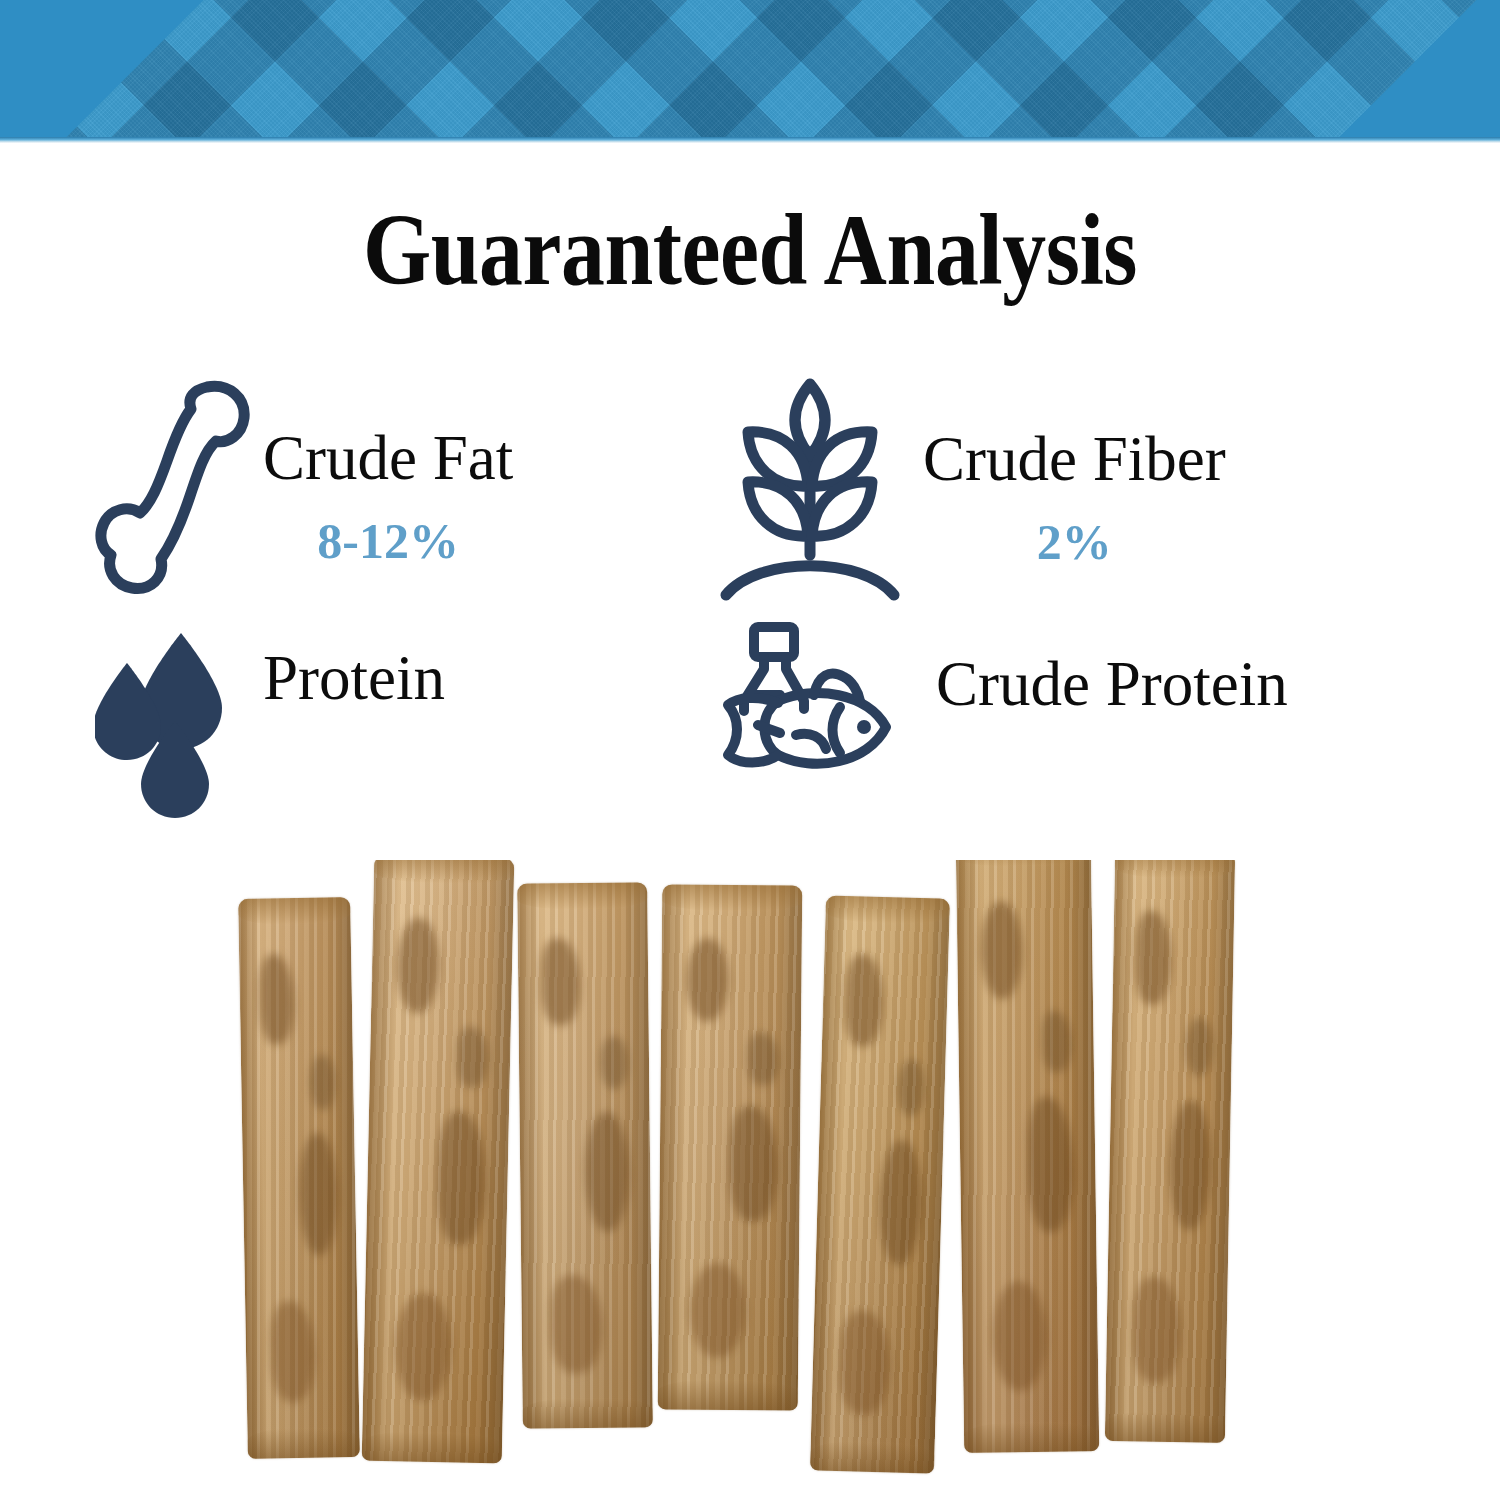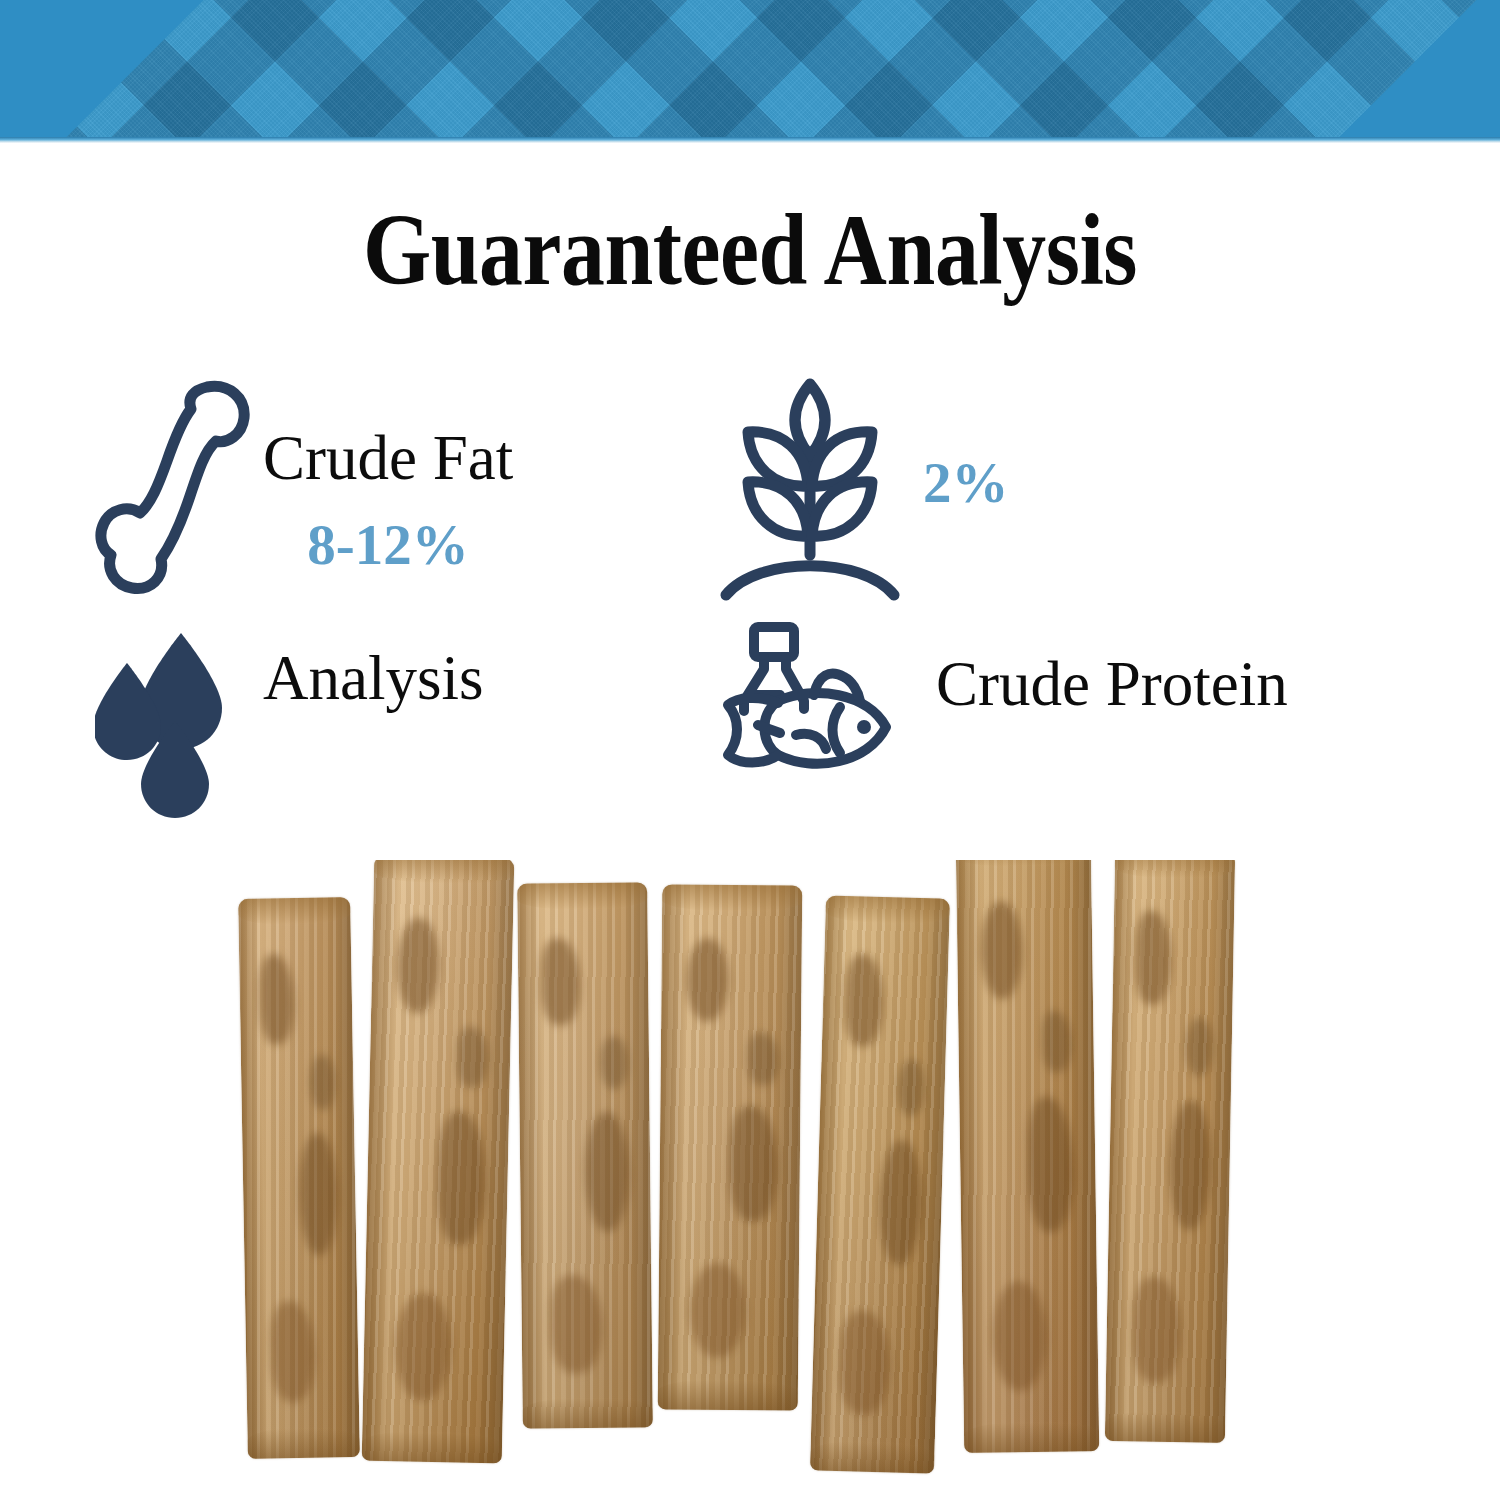--- a/index.html
+++ b/index.html
@@ -72,21 +72,21 @@
   .stat-text{ position:absolute; }
   .stat-label{
     font-size:63px;
     color:#0c0c0c;
     font-weight:400;
     line-height:1;
     white-space:nowrap;
     font-family:"Liberation Serif","DejaVu Serif",serif;
   }
   .stat-value{
-    font-size:57px;
+    font-size:50px;
     color:#5f9fc9;
     font-weight:700;
     line-height:1;
     text-align:center;
     margin-top:26px;
     white-space:nowrap;
     font-family:"Liberation Serif","DejaVu Serif",serif;
   }
 
   
@@ -180,40 +180,41 @@
         <path d="M154 62 C152 96 128 118 94 116 C96 82 118 60 154 62 Z"></path>
 
         <path d="M30 112 C66 110 88 132 90 166 C56 168 32 146 30 112 Z"></path>
 
         <path d="M154 112 C152 146 128 168 94 166 C96 132 118 110 154 112 Z"></path>
 
         <path d="M8 225 C40 186 144 186 176 225"></path>
       </g>
     </svg>
     <div class="stat-text">
+      <div class="stat-label">Crude Fiber</div>
       <div class="stat-value">2%</div>
     </div>
   </div>
 
   <div class="stat-cell" id="cell-moisture">
     <svg class="stat-icon" width="140" height="195" viewBox="0 0 140 195">
       <g fill="#2b3f5c">
 
         <path d="M86 8 C86 8 127 58 127 83 C127 106 109 124 86 124
                  C63 124 45 106 45 83 C45 58 86 8 86 8 Z"></path>
 
         <path d="M32 38 C32 38 66 80 66 101 C66 120 51 135 32 135
                  C13 135 -2 120 -2 101 C-2 80 32 38 32 38 Z"></path>
 
         <path d="M80 96 C80 96 114 138 114 159 C114 178 99 193 80 193
                  C61 193 46 178 46 159 C46 138 80 96 80 96 Z"></path>
       </g>
     </svg>
     <div class="stat-text">
-      <div class="stat-label">Analysis</div>
+      <div class="stat-label">Protein</div>
     </div>
   </div>
 
   <div class="stat-cell" id="cell-crude-protein">
     <svg class="stat-icon" width="200" height="200" viewBox="0 0 200 200">
       <g fill="none" stroke="#2b3f5c" stroke-width="10" stroke-linecap="round" stroke-linejoin="round">
 
         <rect x="36" y="12" width="40" height="30" rx="4"></rect>
 
         <path d="M46 42 L46 54 L26 86 L26 96"></path>

